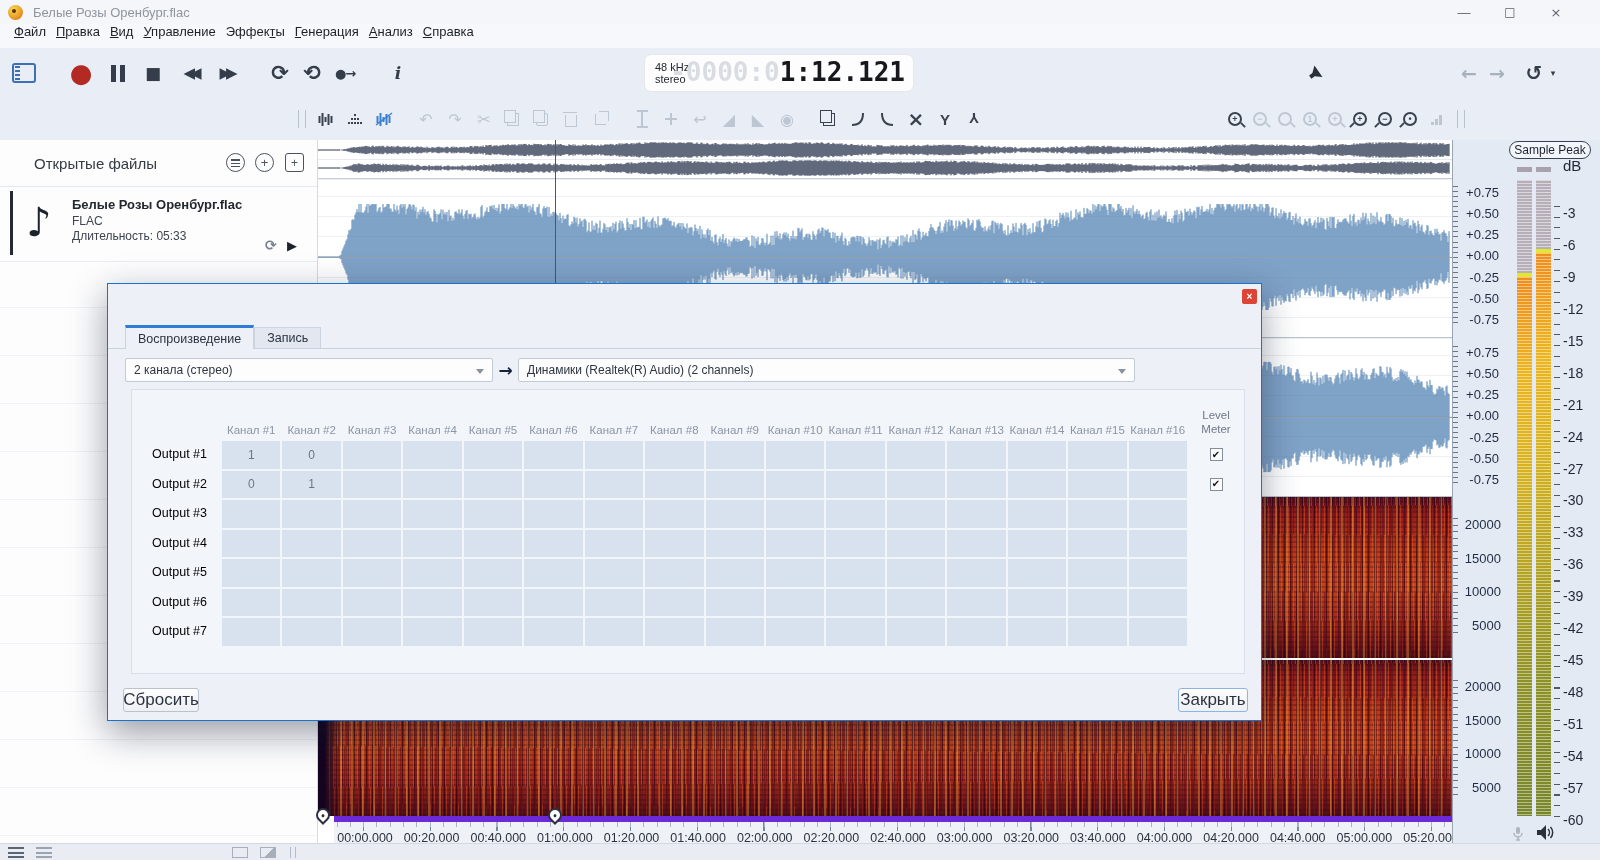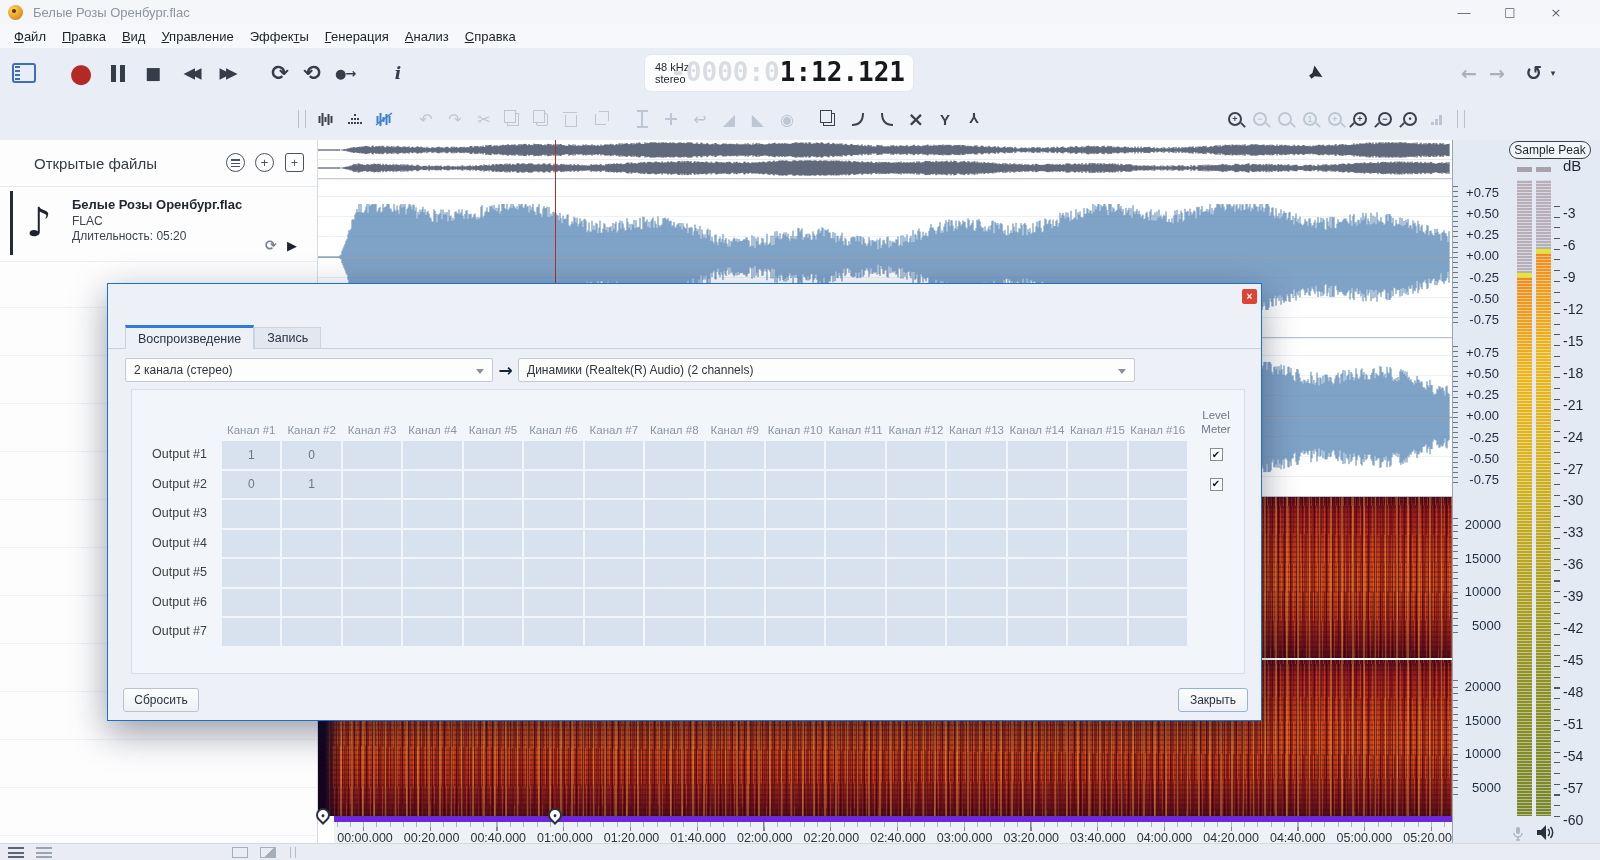--- a/index.html
+++ b/index.html
@@ -10,21 +10,21 @@
   
   .titlebar{position:absolute;left:0;top:0;width:1600px;height:24px;background:#f4f6fa;display:flex;align-items:center;}
   .appicon{width:15px;height:15px;margin-left:8px;border-radius:50%;background:radial-gradient(circle at 35% 30%,#f8d84e,#e89a28 60%,#c8641a);position:relative;}
   .appicon::after{content:'';position:absolute;left:4px;top:4px;width:4px;height:4px;border-radius:50%;background:#5a3208;}
   .wtitle{margin-left:10px;font-size:13px;color:#8f959d;}
   .wcontrols{position:absolute;right:36px;top:0;height:24px;display:flex;align-items:center;gap:30px;color:#5c636c;}
   .wbtn{width:16px;text-align:center;font-size:13px;}
   .wbtn.box{font-size:12px;}
 
   
-  .menubar{position:absolute;left:0;top:24px;width:1600px;height:24px;background:#f6f8fb;display:flex;align-items:center;padding-left:14px;gap:16px;box-sizing:border-box;}
+  .menubar{position:absolute;left:0;top:24px;width:1600px;height:24px;background:#f6f8fb;display:flex;align-items:flex-start;padding-left:14px;gap:10px;box-sizing:border-box;}
   .menu-item{font-size:13px;color:#1d2128;cursor:default;}
   .menu-item .akey{text-decoration:underline;}
 
   
   .transport{position:absolute;left:0;top:48px;width:1600px;height:50px;background:#e9eef6;border-bottom:1px solid #dde3ec;}
   .t-ico{position:absolute;top:0;height:50px;display:flex;align-items:center;justify-content:center;color:#343d49;}
   .sb-toggle{left:12px;width:24px;}
   .sb-toggle .frame{width:20px;height:16px;border:2px solid #3f6fb5;border-radius:3px;position:relative;}
   .sb-toggle .frame::before{content:'';position:absolute;left:1px;top:1px;bottom:1px;width:5px;background:repeating-linear-gradient(180deg,#3f6fb5 0 2px,transparent 2px 4px);}
   .rec{left:68px;width:26px;color:#b32a24;font-size:26px;}
@@ -189,34 +189,34 @@
   .tab.inactive{height:21px;background:#e2e7f0;border:1px solid #ccd4df;border-bottom:none;}
   .dlg-combos{position:absolute;left:17px;top:74px;width:1121px;height:24px;display:flex;align-items:center;}
   .combo{height:24px;background:#fdfdfe;border:1px solid #c2cad6;border-radius:2px;box-sizing:border-box;display:flex;align-items:center;position:relative;}
   .combo span{margin-left:8px;font-size:12px;color:#2e3540;}
   .combo .caret{position:absolute;right:8px;top:10px;width:0;height:0;border-left:4px solid transparent;border-right:4px solid transparent;border-top:5px solid #8a929e;margin:0;}
   .combo.c1{width:368px;}
   .combo.c2{width:617px;}
   .combo-arrow{width:25px;text-align:center;font-size:17px;font-weight:900;color:#16233c;}
   .panel{position:absolute;left:23px;top:105px;width:1114px;height:285px;background:#f2f5fa;border:1px solid #d8dfe9;box-sizing:border-box;}
   .mrow{display:flex;align-items:stretch;}
-  .mlabel{width:75px;text-align:right;font-size:12.5px;color:#404040;line-height:29.5px;flex:none;}
+  .mlabel{width:75px;text-align:right;font-size:12.5px;color:#000000;line-height:29.5px;flex:none;}
   .msp{width:15px;flex:none;}
   .mcells{width:965px;flex:none;display:grid;grid-template-columns:repeat(16,1fr);gap:2px;align-content:center;}
   .mcell{height:27.5px;background:#d8e2ef;display:flex;align-items:center;justify-content:center;font-size:12px;color:#6b7685;}
   .mlevel{width:58px;flex:none;display:flex;align-items:center;justify-content:center;}
   .mhead{display:flex;margin-top:12px;height:34px;align-items:flex-end;padding-bottom:4px;box-sizing:content-box;}
   .mhead .mcells{align-content:end;}
   .mcolh{text-align:center;font-size:11.5px;color:#8b95a4;white-space:nowrap;overflow:visible;}
   .mlevelh{width:58px;flex:none;text-align:center;font-size:11.5px;color:#6e7888;line-height:14px;}
   .mrows .mrow{height:29.5px;}
   .cb{width:13px;height:13px;background:#fcfcfd;border:1px solid #858d99;box-sizing:border-box;display:flex;align-items:center;justify-content:center;}
   .cb span{font-size:10px;color:#12161c;line-height:10px;}
   .dbtn{position:absolute;height:24px;background:linear-gradient(#fdfdfe,#eef0f4);border:1px solid #bac2cd;border-radius:3px;
-        font-size:12px;color:#2b3340;display:flex;align-items:center;justify-content:center;box-sizing:border-box;}
+        font-size:17px;color:#2b3340;display:flex;align-items:center;justify-content:center;box-sizing:border-box;}
   .btn-reset{left:15px;top:404px;width:76px;}
   .btn-close{left:1070px;top:404px;width:70px;border-color:#8fb4e0;}
 
   svg{display:block;}
   svg.wavesvg path{fill:none;stroke-width:1;}
 </style>
 </head>
 <body>
 
 <div class="canvas">
@@ -391,21 +391,21 @@
           <span class="filter-lines"></span>
         </span>
       <span class="sb-ico circ" style="left:255px;">+</span>
       <span class="sb-ico sqi" style="left:285px;">+</span>
     </div>
     <div class="file-item">
       <div class="accent"></div>
       <div class="note-ic icf">♪</div>
       <div class="f-name">Белые Розы Оренбург.flac</div>
       <div class="f-fmt">FLAC</div>
-      <div class="f-dur">Длительность: 05:20</div>
+      <div class="f-dur">Длительность: 05:33</div>
       <div class="f-loop icf">⟳</div>
       <div class="f-play icf">▶</div>
     </div>
     <div class="sb-rows"></div>
   </div>
 
   <div class="mainarea">
     <div class="overview">
       <svg id="ovw-svg" class="wavesvg" width="1134" height="38">
           <path d="M0 10H22M22 9.8V10.2M23 9.8V10.2M24 9.6V10.4M25 9.5V10.5M26 9.2V10.8M27 9.1V10.9M28 9.3V10.7M29 8.7V11.3M30 8.5V11.5M31 8.4V11.6M32 8.2V11.8M33 7.5V12.5M34 7.9V12.1M35 7.3V12.7M36 7.0V13.0M37 7.7V12.3M38 7.5V12.5M39 7.3V12.7M40 7.0V13.0M41 7.0V13.0M42 6.6V13.4M43 7.4V12.6M44 6.5V13.5M45 6.5V13.5M46 6.8V13.2M47 5.9V14.1M48 6.0V14.0M49 6.0V14.0M50 6.9V13.1M51 6.3V13.7M52 7.0V13.0M53 7.4V12.6M54 6.0V14.0M55 5.5V14.5M56 6.9V13.1M57 7.1V12.9M58 6.0V14.0M59 6.7V13.3M60 6.3V13.7M61 6.3V13.7M62 5.8V14.2M63 7.1V12.9M64 5.8V14.2M65 5.8V14.2M66 6.7V13.3M67 7.4V12.6M68 7.3V12.7M69 5.8V14.2M70 6.5V13.5M71 6.5V13.5M72 7.0V13.0M73 6.5V13.5M74 6.1V13.9M75 7.4V12.6M76 6.3V13.7M77 7.5V12.5M78 6.7V13.3M79 6.4V13.6M80 5.7V14.3M81 6.8V13.2M82 6.8V13.2M83 7.0V13.0M84 7.7V12.3M85 6.4V13.6M86 7.0V13.0M87 6.4V13.6M88 7.3V12.7M89 6.8V13.2M90 7.2V12.8M91 6.3V13.7M92 7.7V12.3M93 7.8V12.2M94 6.8V13.2M95 6.9V13.1M96 7.9V12.1M97 7.4V12.6M98 7.4V12.6M99 6.4V13.6M100 6.6V13.4M101 7.0V13.0M102 7.5V12.5M103 6.5V13.5M104 7.2V12.8M105 7.5V12.5M106 7.8V12.2M107 7.4V12.6M108 8.4V11.6M109 6.7V13.3M110 7.9V12.1M111 7.7V12.3M112 8.2V11.8M113 8.3V11.7M114 7.1V12.9M115 7.5V12.5M116 7.5V12.5M117 8.3V11.7M118 7.5V12.5M119 7.3V12.7M120 6.8V13.2M121 6.7V13.3M122 7.4V12.6M123 7.4V12.6M124 7.5V12.5M125 7.6V12.4M126 8.4V11.6M127 7.3V12.7M128 7.3V12.7M129 6.6V13.4M130 7.1V12.9M131 8.2V11.8M132 8.2V11.8M133 7.2V12.8M134 6.6V13.4M135 7.8V12.2M136 6.6V13.4M137 7.7V12.3M138 6.9V13.1M139 7.1V12.9M140 8.2V11.8M141 7.7V12.3M142 6.9V13.1M143 7.2V12.8M144 6.9V13.1M145 7.7V12.3M146 6.7V13.3M147 7.4V12.6M148 7.8V12.2M149 6.9V13.1M150 7.2V12.8M151 7.5V12.5M152 6.2V13.8M153 6.0V14.0M154 6.3V13.7M155 7.7V12.3M156 6.8V13.2M157 5.9V14.1M158 6.4V13.6M159 6.1V13.9M160 6.2V13.8M161 7.4V12.6M162 6.4V13.6M163 6.3V13.7M164 6.9V13.1M165 5.6V14.4M166 7.0V13.0M167 6.9V13.1M168 5.0V15.0M169 5.7V14.3M170 5.5V14.5M171 5.2V14.8M172 5.0V15.0M173 4.8V15.2M174 6.6V13.4M175 6.3V13.7M176 5.4V14.6M177 5.7V14.3M178 5.6V14.4M179 5.4V14.6M180 6.2V13.8M181 6.2V13.8M182 5.3V14.7M183 5.7V14.3M184 5.3V14.7M185 4.7V15.3M186 5.3V14.7M187 5.4V14.6M188 4.8V15.2M189 5.2V14.8M190 4.0V16.0M191 5.3V14.7M192 5.0V15.0M193 5.3V14.7M194 4.4V15.6M195 5.1V14.9M196 4.6V15.4M197 4.4V15.6M198 5.6V14.4M199 5.4V14.6M200 5.3V14.7M201 4.0V16.0M202 5.3V14.7M203 4.0V16.0M204 5.2V14.8M205 4.3V15.7M206 3.9V16.1M207 4.1V15.9M208 3.9V16.1M209 5.3V14.7M210 5.3V14.7M211 4.0V16.0M212 5.0V15.0M213 5.2V14.8M214 4.8V15.2M215 5.3V14.7M216 3.7V16.3M217 4.2V15.8M218 4.1V15.9M219 4.4V15.6M220 4.0V16.0M221 4.1V15.9M222 4.8V15.2M223 4.0V16.0M224 5.1V14.9M225 5.2V14.8M226 5.3V14.7M227 4.4V15.6M228 5.6V14.4M229 4.5V15.5M230 3.8V16.2M231 4.0V16.0M232 4.7V15.3M233 4.0V16.0M234 5.6V14.4M235 4.7V15.3M236 4.3V15.7M237 5.3V14.7M238 3.9V16.1M239 5.6V14.4M240 4.1V15.9M241 5.0V15.0M242 4.1V15.9M243 4.0V16.0M244 5.2V14.8M245 5.1V14.9M246 5.1V14.9M247 5.8V14.2M248 5.7V14.3M249 5.9V14.1M250 5.9V14.1M251 4.2V15.8M252 5.0V15.0M253 5.0V15.0M254 5.7V14.3M255 4.3V15.7M256 6.0V14.0M257 4.5V15.5M258 5.6V14.4M259 6.1V13.9M260 5.3V14.7M261 5.5V14.5M262 5.9V14.1M263 5.5V14.5M264 6.0V14.0M265 4.5V15.5M266 5.1V14.9M267 5.3V14.7M268 4.3V15.7M269 5.5V14.5M270 5.1V14.9M271 5.1V14.9M272 5.7V14.3M273 5.2V14.8M274 4.3V15.7M275 5.6V14.4M276 5.2V14.8M277 5.3V14.7M278 5.8V14.2M279 5.6V14.4M280 4.8V15.2M281 6.0V14.0M282 5.8V14.2M283 4.5V15.5M284 5.6V14.4M285 5.5V14.5M286 5.0V15.0M287 4.3V15.7M288 4.6V15.4M289 4.6V15.4M290 4.4V15.6M291 5.0V15.0M292 4.2V15.8M293 3.8V16.2M294 4.9V15.1M295 4.2V15.8M296 5.3V14.7M297 5.2V14.8M298 4.4V15.6M299 4.0V16.0M300 5.1V14.9M301 3.5V16.5M302 3.4V16.6M303 4.9V15.1M304 3.4V16.6M305 4.3V15.7M306 3.6V16.4M307 3.9V16.1M308 3.4V16.6M309 3.0V17.0M310 3.9V16.1M311 4.3V15.7M312 4.1V15.9M313 3.3V16.7M314 3.2V16.8M315 4.5V15.5M316 3.1V16.9M317 4.2V15.8M318 3.6V16.4M319 2.9V17.1M320 3.5V16.5M321 2.4V17.6M322 2.8V17.2M323 3.9V16.1M324 3.9V16.1M325 3.8V16.2M326 4.0V16.0M327 2.3V17.6M328 3.5V16.5M329 2.7V17.3M330 3.3V16.7M331 3.2V16.8M332 2.4V17.6M333 2.3V17.6M334 2.6V17.4M335 2.3V17.6M336 2.6V17.4M337 2.3V17.6M338 2.6V17.4M339 2.9V17.1M340 3.1V16.9M341 2.3V17.6M342 3.4V16.6M343 2.5V17.5M344 2.7V17.3M345 2.3V17.6M346 2.5V17.5M347 3.1V16.9M348 2.3V17.6M349 3.0V17.0M350 2.9V17.1M351 3.3V16.7M352 2.3V17.6M353 2.7V17.3M354 3.3V16.7M355 2.4V17.6M356 2.6V17.4M357 3.1V16.9M358 3.4V16.6M359 3.4V16.6M360 2.8V17.2M361 2.3V17.6M362 2.8V17.2M363 2.3V17.6M364 3.0V17.0M365 3.0V17.0M366 2.5V17.5M367 3.7V16.3M368 3.0V17.0M369 2.7V17.3M370 2.3V17.6M371 2.4V17.6M372 2.6V17.4M373 2.3V17.6M374 2.7V17.3M375 3.6V16.4M376 3.8V16.2M377 3.8V16.2M378 3.6V16.4M379 2.4V17.6M380 3.8V16.2M381 3.9V16.1M382 4.1V15.9M383 2.6V17.4M384 2.8V17.2M385 4.3V15.7M386 3.6V16.4M387 4.4V15.6M388 4.0V16.0M389 2.9V17.1M390 3.6V16.4M391 4.5V15.5M392 4.5V15.5M393 4.5V15.5M394 3.9V16.1M395 3.7V16.3M396 4.7V15.3M397 3.0V17.0M398 3.0V17.0M399 4.3V15.7M400 4.1V15.9M401 4.6V15.4M402 4.6V15.4M403 4.8V15.2M404 4.1V15.9M405 3.5V16.5M406 3.5V16.5M407 4.2V15.8M408 3.4V16.6M409 4.1V15.9M410 4.5V15.5M411 3.9V16.1M412 3.8V16.2M413 3.8V16.2M414 4.4V15.6M415 3.8V16.2M416 4.2V15.8M417 4.4V15.6M418 4.3V15.7M419 3.3V16.7M420 4.6V15.4M421 3.9V16.1M422 5.0V15.0M423 3.9V16.1M424 4.9V15.1M425 3.9V16.1M426 4.7V15.3M427 3.6V16.4M428 3.7V16.3M429 4.7V15.3M430 3.2V16.8M431 4.3V15.7M432 4.4V15.6M433 4.6V15.4M434 5.0V15.0M435 3.3V16.7M436 4.7V15.3M437 4.0V16.0M438 3.3V16.7M439 3.2V16.8M440 4.6V15.4M441 3.1V16.9M442 4.1V15.9M443 3.8V16.2M444 4.1V15.9M445 4.1V15.9M446 4.6V15.4M447 4.7V15.3M448 4.2V15.8M449 4.5V15.5M450 4.1V15.9M451 3.4V16.6M452 3.7V16.3M453 4.1V15.9M454 3.5V16.5M455 3.3V16.7M456 3.0V17.0M457 2.6V17.4M458 4.0V16.0M459 3.5V16.5M460 4.1V15.9M461 2.9V17.1M462 3.7V16.3M463 3.9V16.1M464 3.0V17.0M465 3.7V16.3M466 3.8V16.2M467 2.8V17.2M468 3.7V16.3M469 3.6V16.4M470 3.6V16.4M471 4.0V16.0M472 3.8V16.2M473 3.9V16.1M474 3.4V16.6M475 3.0V17.0M476 3.3V16.7M477 2.3V17.6M478 2.5V17.5M479 2.5V17.5M480 3.3V16.7M481 2.6V17.4M482 3.1V16.9M483 2.3V17.6M484 3.1V16.9M485 2.4V17.6M486 3.5V16.5M487 3.4V16.6M488 2.3V17.6M489 3.3V16.7M490 3.8V16.2M491 2.3V17.6M492 2.3V17.6M493 3.4V16.6M494 4.0V16.0M495 3.7V16.3M496 3.0V17.0M497 3.9V16.1M498 2.7V17.3M499 2.7V17.3M500 2.8V17.2M501 3.1V16.9M502 3.7V16.3M503 2.4V17.6M504 2.3V17.6M505 3.0V17.0M506 4.1V15.9M507 3.7V16.3M508 3.8V16.2M509 3.4V16.6M510 2.9V17.1M511 2.6V17.4M512 4.4V15.6M513 4.0V16.0M514 3.9V16.1M515 2.8V17.2M516 3.5V16.5M517 3.8V16.2M518 4.5V15.5M519 3.6V16.4M520 3.8V16.2M521 4.2V15.8M522 3.3V16.7M523 4.2V15.8M524 3.3V16.7M525 4.9V15.1M526 4.8V15.2M527 4.1V15.9M528 3.8V16.2M529 4.8V15.2M530 4.9V15.1M531 5.4V14.6M532 4.9V15.1M533 4.0V16.0M534 3.9V16.1M535 5.2V14.8M536 4.9V15.1M537 5.0V15.0M538 5.1V14.9M539 5.1V14.9M540 4.6V15.4M541 5.8V14.2M542 5.4V14.6M543 5.7V14.3M544 4.3V15.7M545 5.9V14.1M546 6.2V13.8M547 5.2V14.8M548 5.9V14.1M549 6.4V13.6M550 4.8V15.2M551 5.1V14.9M552 6.2V13.8M553 5.1V14.9M554 6.6V13.4M555 6.5V13.5M556 6.3V13.7M557 6.6V13.4M558 6.7V13.3M559 4.9V15.1M560 5.1V14.9M561 5.3V14.7M562 5.5V14.5M563 5.6V14.4M564 5.3V14.7M565 6.3V13.7M566 6.8V13.2M567 6.1V13.9M568 6.7V13.3M569 6.4V13.6M570 6.1V13.9M571 6.4V13.6M572 6.7V13.3M573 5.2V14.8M574 6.0V14.0M575 5.2V14.8M576 5.5V14.5M577 6.6V13.4M578 5.9V14.1M579 5.6V14.4M580 6.9V13.1M581 6.1V13.9M582 5.5V14.5M583 5.3V14.7M584 6.1V13.9M585 5.6V14.4M586 6.0V14.0M587 6.4V13.6M588 5.7V14.3M589 4.9V15.1M590 6.4V13.6M591 6.6V13.4M592 6.1V13.9M593 5.7V14.3M594 6.1V13.9M595 5.2V14.8M596 4.7V15.3M597 5.8V14.2M598 5.9V14.1M599 6.3V13.7M600 5.2V14.8M601 5.7V14.3M602 6.0V14.0M603 6.3V13.7M604 6.4V13.6M605 5.3V14.7M606 6.0V14.0M607 5.2V14.8M608 5.7V14.3M609 4.7V15.3M610 4.7V15.3M611 6.1V13.9M612 5.6V14.4M613 5.5V14.5M614 5.7V14.3M615 6.0V14.0M616 4.7V15.3M617 5.8V14.2M618 5.1V14.9M619 6.0V14.0M620 5.2V14.8M621 5.0V15.0M622 4.8V15.2M623 5.2V14.8M624 5.2V14.8M625 4.4V15.6M626 5.9V14.1M627 4.8V15.2M628 5.4V14.6M629 4.7V15.3M630 5.0V15.0M631 4.7V15.3M632 5.2V14.8M633 4.9V15.1M634 6.2V13.8M635 5.7V14.3M636 5.4V14.6M637 5.0V15.0M638 5.5V14.5M639 5.0V15.0M640 5.2V14.8M641 5.1V14.9M642 4.8V15.2M643 6.4V13.6M644 5.0V15.0M645 5.0V15.0M646 5.4V14.6M647 5.4V14.6M648 6.2V13.8M649 6.3V13.7M650 5.6V14.4M651 6.4V13.6M652 5.9V14.1M653 6.0V14.0M654 6.4V13.6M655 6.7V13.3M656 6.2V13.8M657 5.4V14.6M658 5.7V14.3M659 5.4V14.6M660 6.8V13.2M661 6.8V13.2M662 7.1V12.9M663 6.1V13.9M664 5.4V14.6M665 6.0V14.0M666 7.0V13.0M667 6.8V13.2M668 6.5V13.5M669 7.4V12.6M670 6.6V13.4M671 5.8V14.2M672 6.7V13.3M673 6.9V13.1M674 7.6V12.4M675 6.6V13.4M676 7.0V13.0M677 6.0V14.0M678 7.3V12.7M679 7.7V12.3M680 6.3V13.7M681 7.1V12.9M682 7.7V12.3M683 7.8V12.2M684 7.7V12.3M685 7.3V12.7M686 6.9V13.1M687 6.5V13.5M688 8.1V11.9M689 7.4V12.6M690 7.1V12.9M691 7.4V12.6M692 6.8V13.2M693 7.6V12.4M694 7.0V13.0M695 8.0V12.0M696 8.6V11.4M697 6.9V13.1M698 7.6V12.4M699 8.6V11.4M700 8.7V11.3M701 8.6V11.4M702 8.3V11.7M703 7.6V12.4M704 7.6V12.4M705 8.2V11.8M706 7.9V12.1M707 7.7V12.3M708 7.7V12.3M709 8.2V11.8M710 8.9V11.1M711 7.5V12.5M712 8.7V11.3M713 7.9V12.1M714 7.2V12.8M715 7.3V12.7M716 7.1V12.9M717 8.2V11.8M718 8.3V11.7M719 7.2V12.8M720 7.5V12.5M721 7.5V12.5M722 7.3V12.7M723 8.6V11.4M724 8.4V11.6M725 7.6V12.4M726 8.4V11.6M727 8.0V12.0M728 7.5V12.5M729 7.8V12.2M730 7.0V13.0M731 8.4V11.6M732 8.7V11.3M733 7.4V12.6M734 7.4V12.6M735 7.4V12.6M736 6.8V13.2M737 8.2V11.8M738 8.3V11.7M739 6.6V13.4M740 7.3V12.7M741 8.0V12.0M742 7.9V12.1M743 7.0V13.0M744 7.0V13.0M745 6.5V13.5M746 7.7V12.3M747 7.6V12.4M748 8.1V11.9M749 8.1V11.9M750 7.0V13.0M751 7.9V12.1M752 6.6V13.4M753 6.7V13.3M754 6.6V13.4M755 7.2V12.8M756 7.7V12.3M757 6.6V13.4M758 6.0V14.0M759 6.4V13.6M760 7.3V12.7M761 7.3V12.7M762 7.5V12.5M763 7.1V12.9M764 6.3V13.7M765 7.7V12.3M766 6.7V13.3M767 7.4V12.6M768 6.5V13.5M769 5.9V14.1M770 5.7V14.3M771 5.7V14.3M772 7.0V13.0M773 6.0V14.0M774 6.6V13.4M775 6.6V13.4M776 5.8V14.2M777 7.3V12.7M778 6.1V13.9M779 6.4V13.6M780 5.9V14.1M781 6.9V13.1M782 7.2V12.8M783 7.4V12.6M784 6.2V13.8M785 6.3V13.7M786 5.6V14.4M787 6.9V13.1M788 7.3V12.7M789 6.7V13.3M790 5.8V14.2M791 6.5V13.5M792 6.4V13.6M793 5.9V14.1M794 6.6V13.4M795 7.6V12.4M796 6.7V13.3M797 7.4V12.6M798 7.3V12.7M799 6.8V13.2M800 6.5V13.5M801 6.9V13.1M802 7.5V12.5M803 7.8V12.2M804 7.3V12.7M805 7.7V12.3M806 6.8V13.2M807 6.5V13.5M808 6.9V13.1M809 7.9V12.1M810 6.8V13.2M811 8.0V12.0M812 7.7V12.3M813 7.7V12.3M814 7.3V12.7M815 7.9V12.1M816 8.1V11.9M817 6.5V13.5M818 8.0V12.0M819 8.2V11.8M820 6.6V13.4M821 8.2V11.8M822 8.3V11.7M823 6.6V13.4M824 8.1V11.9M825 8.1V11.9M826 6.9V13.1M827 7.2V12.8M828 7.3V12.7M829 7.1V12.9M830 7.2V12.8M831 6.8V13.2M832 7.2V12.8M833 8.3V11.7M834 8.0V12.0M835 8.1V11.9M836 7.2V12.8M837 8.4V11.6M838 8.8V11.2M839 7.5V12.5M840 8.0V12.0M841 8.4V11.6M842 8.8V11.2M843 8.0V12.0M844 7.6V12.4M845 8.7V11.3M846 7.2V12.8M847 8.1V11.9M848 8.8V11.2M849 8.3V11.7M850 8.6V11.4M851 7.1V12.9M852 8.6V11.4M853 7.8V12.2M854 8.0V12.0M855 7.3V12.7M856 7.2V12.8M857 8.7V11.3M858 6.9V13.1M859 8.8V11.2M860 8.0V12.0M861 6.9V13.1M862 8.3V11.7M863 8.7V11.3M864 7.0V13.0M865 7.7V12.3M866 7.6V12.4M867 7.5V12.5M868 7.2V12.8M869 7.8V12.2M870 7.4V12.6M871 6.9V13.1M872 6.5V13.5M873 7.4V12.6M874 6.7V13.3M875 6.3V13.7M876 8.0V12.0M877 7.7V12.3M878 6.7V13.3M879 8.0V12.0M880 6.4V13.6M881 6.8V13.2M882 6.6V13.4M883 6.7V13.3M884 7.0V13.0M885 6.1V13.9M886 5.9V14.1M887 6.7V13.3M888 5.8V14.2M889 7.5V12.5M890 7.4V12.6M891 7.1V12.9M892 6.6V13.4M893 5.9V14.1M894 6.8V13.2M895 6.8V13.2M896 5.9V14.1M897 5.8V14.2M898 5.2V14.8M899 6.2V13.8M900 5.3V14.7M901 6.9V13.1M902 5.1V14.9M903 6.5V13.5M904 6.3V13.7M905 5.3V14.7M906 6.0V14.0M907 4.7V15.3M908 4.9V15.1M909 5.0V15.0M910 5.4V14.6M911 4.9V15.1M912 4.8V15.2M913 6.3V13.7M914 4.5V15.5M915 4.7V15.3M916 5.5V14.5M917 4.9V15.1M918 4.9V15.1M919 4.6V15.4M920 5.6V14.4M921 4.7V15.3M922 5.5V14.5M923 4.9V15.1M924 5.7V14.3M925 4.5V15.5M926 5.6V14.4M927 4.1V15.9M928 5.9V14.1M929 5.8V14.2M930 5.1V14.9M931 5.8V14.2M932 4.7V15.3M933 4.5V15.5M934 4.4V15.6M935 4.2V15.8M936 5.1V14.9M937 4.3V15.7M938 4.2V15.8M939 4.6V15.4M940 4.6V15.4M941 5.2V14.8M942 5.1V14.9M943 4.9V15.1M944 5.1V14.9M945 4.7V15.3M946 4.6V15.4M947 5.7V14.3M948 5.6V14.4M949 4.9V15.1M950 5.3V14.7M951 5.3V14.7M952 4.6V15.4M953 5.7V14.3M954 4.6V15.4M955 5.1V14.9M956 5.4V14.6M957 5.9V14.1M958 6.0V14.0M959 4.5V15.5M960 6.1V13.9M961 5.8V14.2M962 4.8V15.2M963 5.3V14.7M964 4.7V15.3M965 5.9V14.1M966 5.4V14.6M967 4.8V15.2M968 5.3V14.7M969 5.2V14.8M970 6.1V13.9M971 5.3V14.7M972 5.9V14.1M973 6.3V13.7M974 5.7V14.3M975 6.0V14.0M976 4.7V15.3M977 5.6V14.4M978 6.2V13.8M979 6.0V14.0M980 5.0V15.0M981 5.4V14.6M982 6.1V13.9M983 5.8V14.2M984 6.1V13.9M985 5.0V15.0M986 5.1V14.9M987 5.8V14.2M988 6.1V13.9M989 6.1V13.9M990 5.8V14.2M991 6.5V13.5M992 5.7V14.3M993 6.6V13.4M994 6.5V13.5M995 5.6V14.4M996 5.8V14.2M997 6.1V13.9M998 5.4V14.6M999 5.8V14.2M1000 4.9V15.1M1001 4.8V15.2M1002 4.8V15.2M1003 5.7V14.3M1004 5.1V14.9M1005 4.6V15.4M1006 5.5V14.5M1007 5.7V14.3M1008 6.3V13.7M1009 5.1V14.9M1010 5.3V14.7M1011 4.6V15.4M1012 5.5V14.5M1013 5.5V14.5M1014 5.2V14.8M1015 5.2V14.8M1016 6.0V14.0M1017 4.5V15.5M1018 4.1V15.9M1019 5.9V14.1M1020 5.3V14.7M1021 5.0V15.0M1022 4.2V15.8M1023 4.9V15.1M1024 4.2V15.8M1025 4.0V16.0M1026 5.4V14.6M1027 4.6V15.4M1028 4.6V15.4M1029 5.0V15.0M1030 5.1V14.9M1031 5.0V15.0M1032 4.9V15.1M1033 5.1V14.9M1034 4.4V15.6M1035 4.8V15.2M1036 3.3V16.7M1037 4.9V15.1M1038 4.4V15.6M1039 3.6V16.4M1040 4.3V15.7M1041 4.3V15.7M1042 3.0V17.0M1043 4.1V15.9M1044 3.5V16.5M1045 3.5V16.5M1046 3.8V16.2M1047 3.5V16.5M1048 3.2V16.8M1049 2.6V17.4M1050 3.9V16.1M1051 2.5V17.5M1052 2.5V17.5M1053 3.1V16.9M1054 4.1V15.9M1055 2.3V17.6M1056 4.1V15.9M1057 4.1V15.9M1058 2.4V17.6M1059 3.6V16.4M1060 3.4V16.6M1061 2.3V17.6M1062 2.7V17.3M1063 2.3V17.6M1064 3.6V16.4M1065 2.3V17.6M1066 3.6V16.4M1067 2.6V17.4M1068 2.3V17.6M1069 3.4V16.6M1070 2.3V17.6M1071 2.3V17.6M1072 3.1V16.9M1073 2.8V17.2M1074 2.3V17.6M1075 2.4V17.6M1076 3.3V16.7M1077 2.4V17.6M1078 3.0V17.0M1079 2.3V17.6M1080 3.5V16.5M1081 2.3V17.6M1082 2.3V17.6M1083 2.3V17.6M1084 2.5V17.5M1085 3.2V16.8M1086 2.3V17.6M1087 3.0V17.0M1088 2.3V17.6M1089 3.5V16.5M1090 3.1V16.9M1091 3.1V16.9M1092 3.7V16.3M1093 3.0V17.0M1094 3.7V16.3M1095 2.9V17.1M1096 3.5V16.5M1097 2.7V17.3M1098 4.1V15.9M1099 2.4V17.6M1100 4.2V15.8M1101 4.2V15.8M1102 3.5V16.5M1103 2.7V17.3M1104 4.3V15.7M1105 4.3V15.7M1106 3.2V16.8M1107 4.4V15.6M1108 2.9V17.1M1109 4.3V15.7M1110 3.6V16.4M1111 2.9V17.1M1112 3.1V16.9M1113 3.6V16.4M1114 4.3V15.7M1115 3.2V16.8M1116 2.9V17.1M1117 4.5V15.5M1118 2.9V17.1M1119 3.6V16.4M1120 4.5V15.5M1121 4.5V15.5M1122 3.0V17.0M1123 3.5V16.5M1124 4.1V15.9M1125 3.0V17.0M1126 4.6V15.4M1127 4.6V15.4M1128 4.4V15.6M1129 4.0V16.0M1130 4.1V15.9M1131 3.8V16.2" stroke="#2d3850" fill="none"></path>

